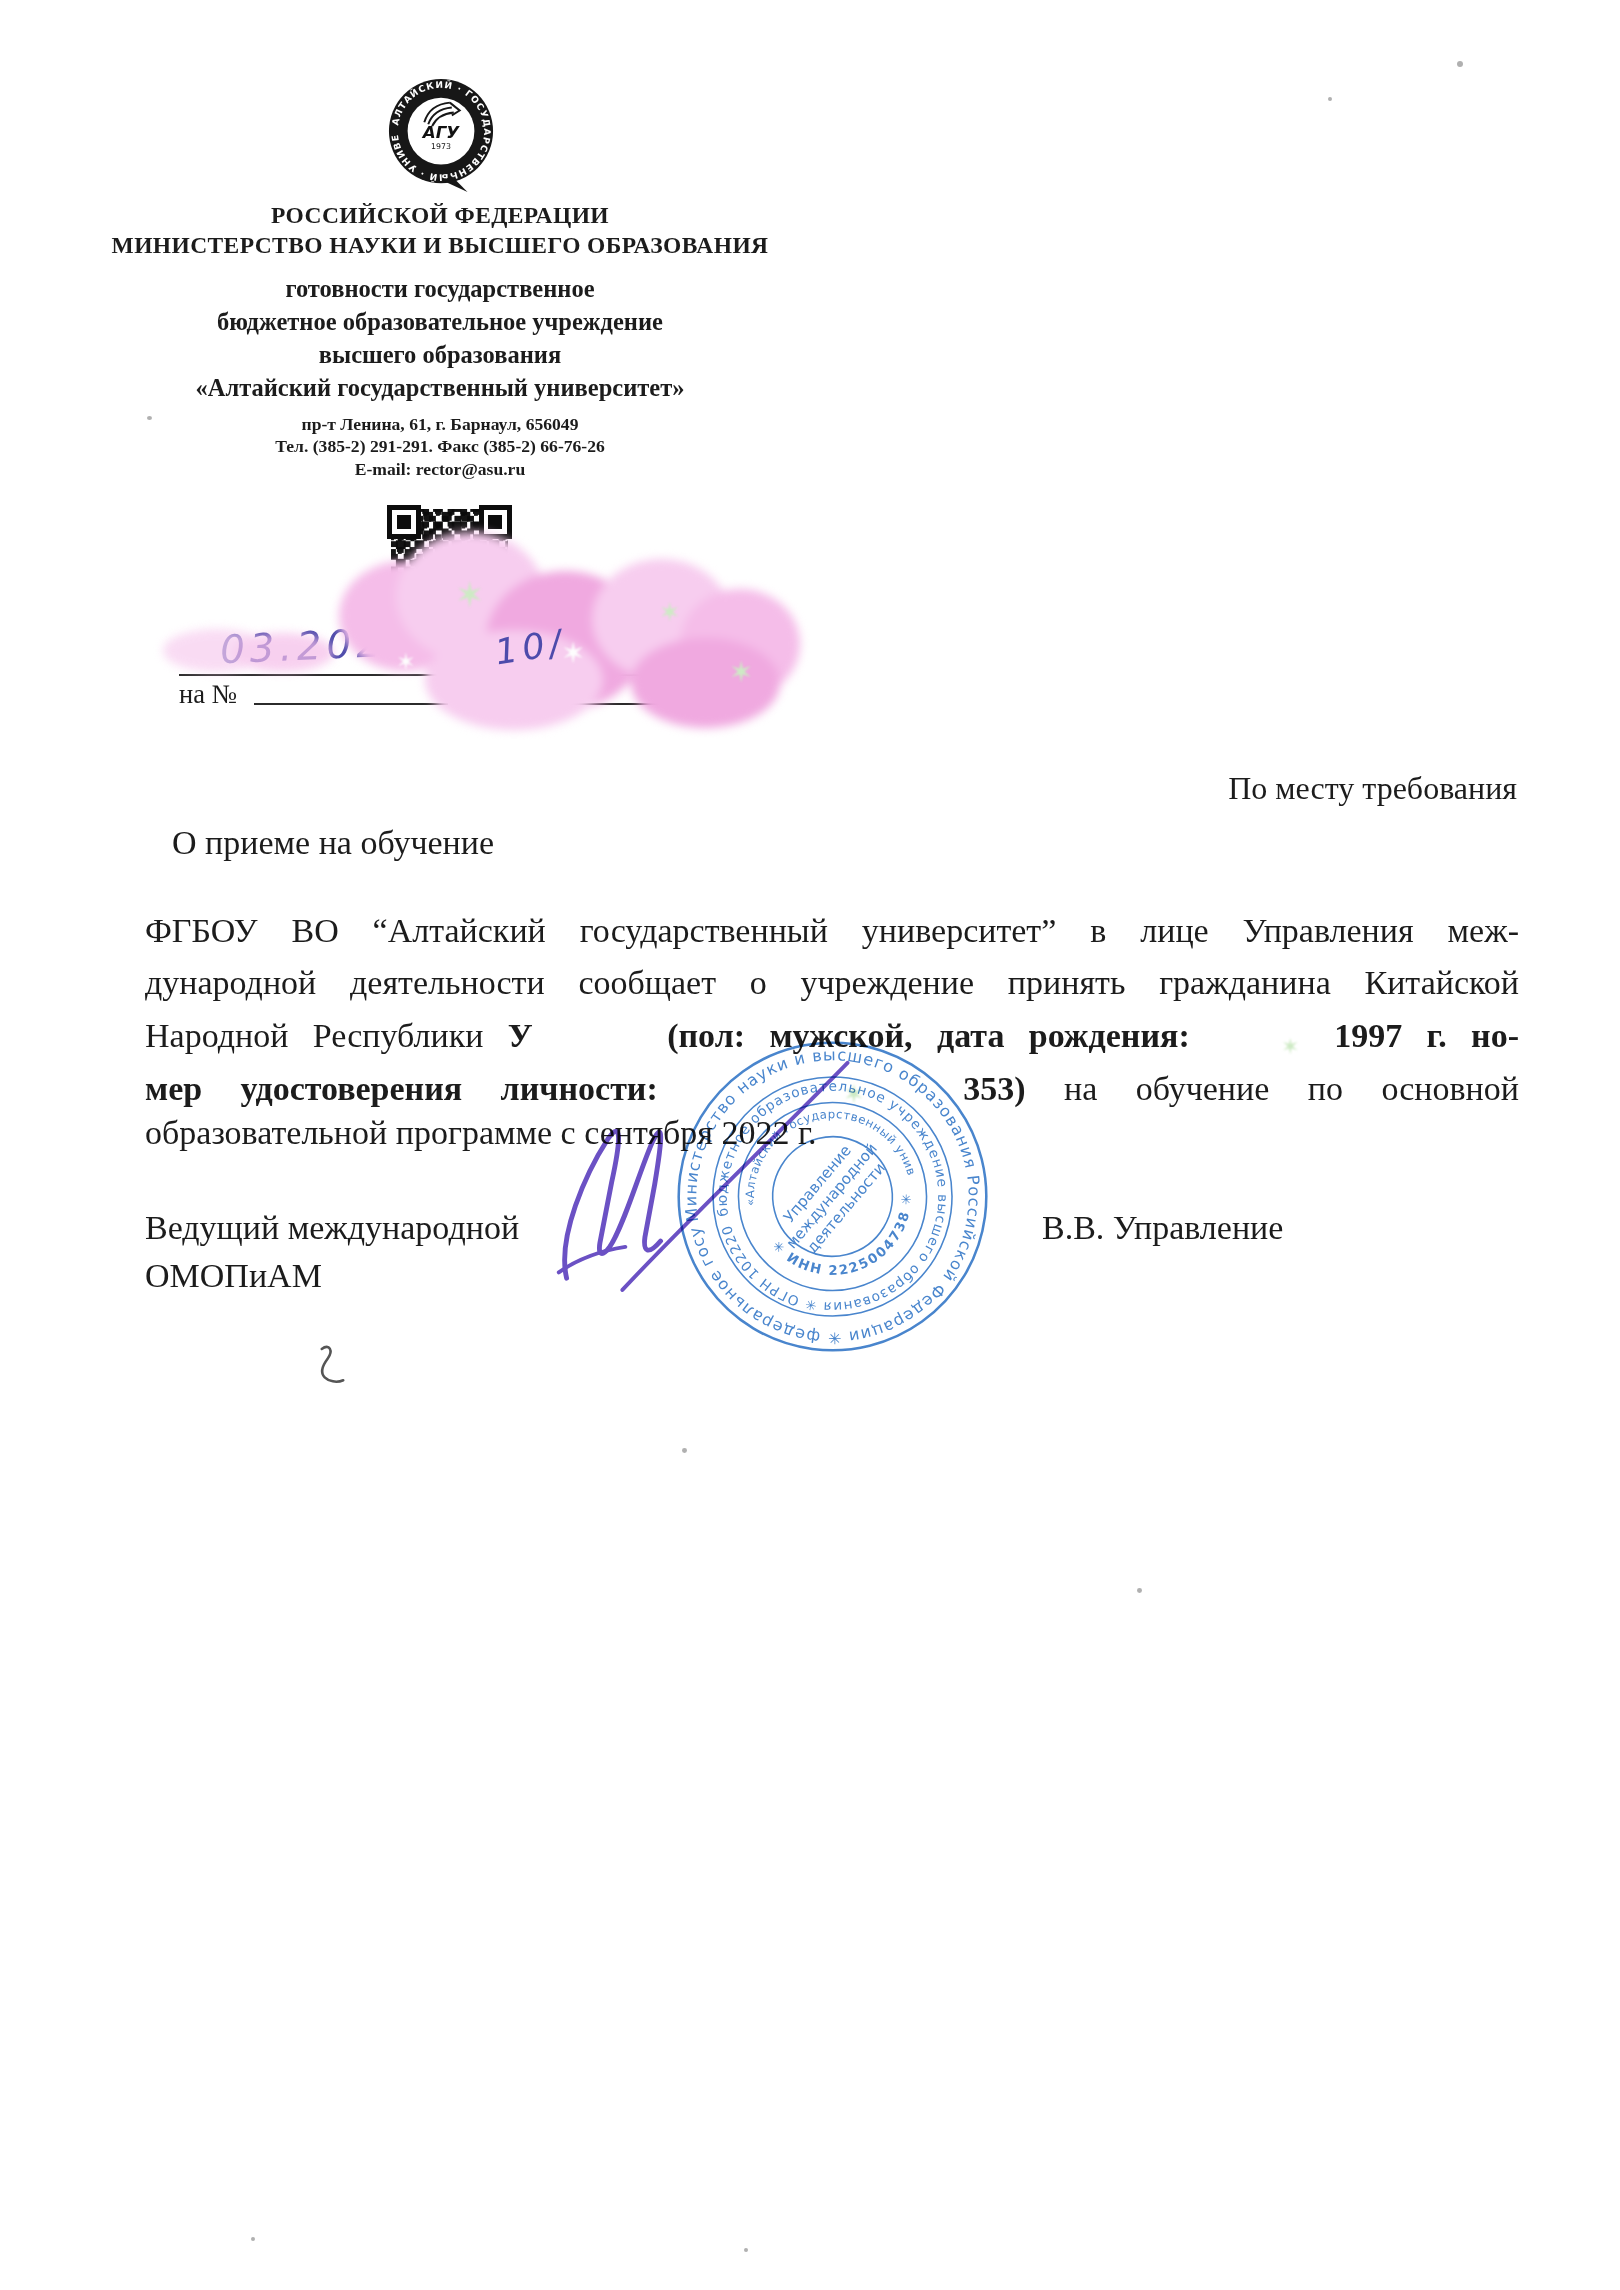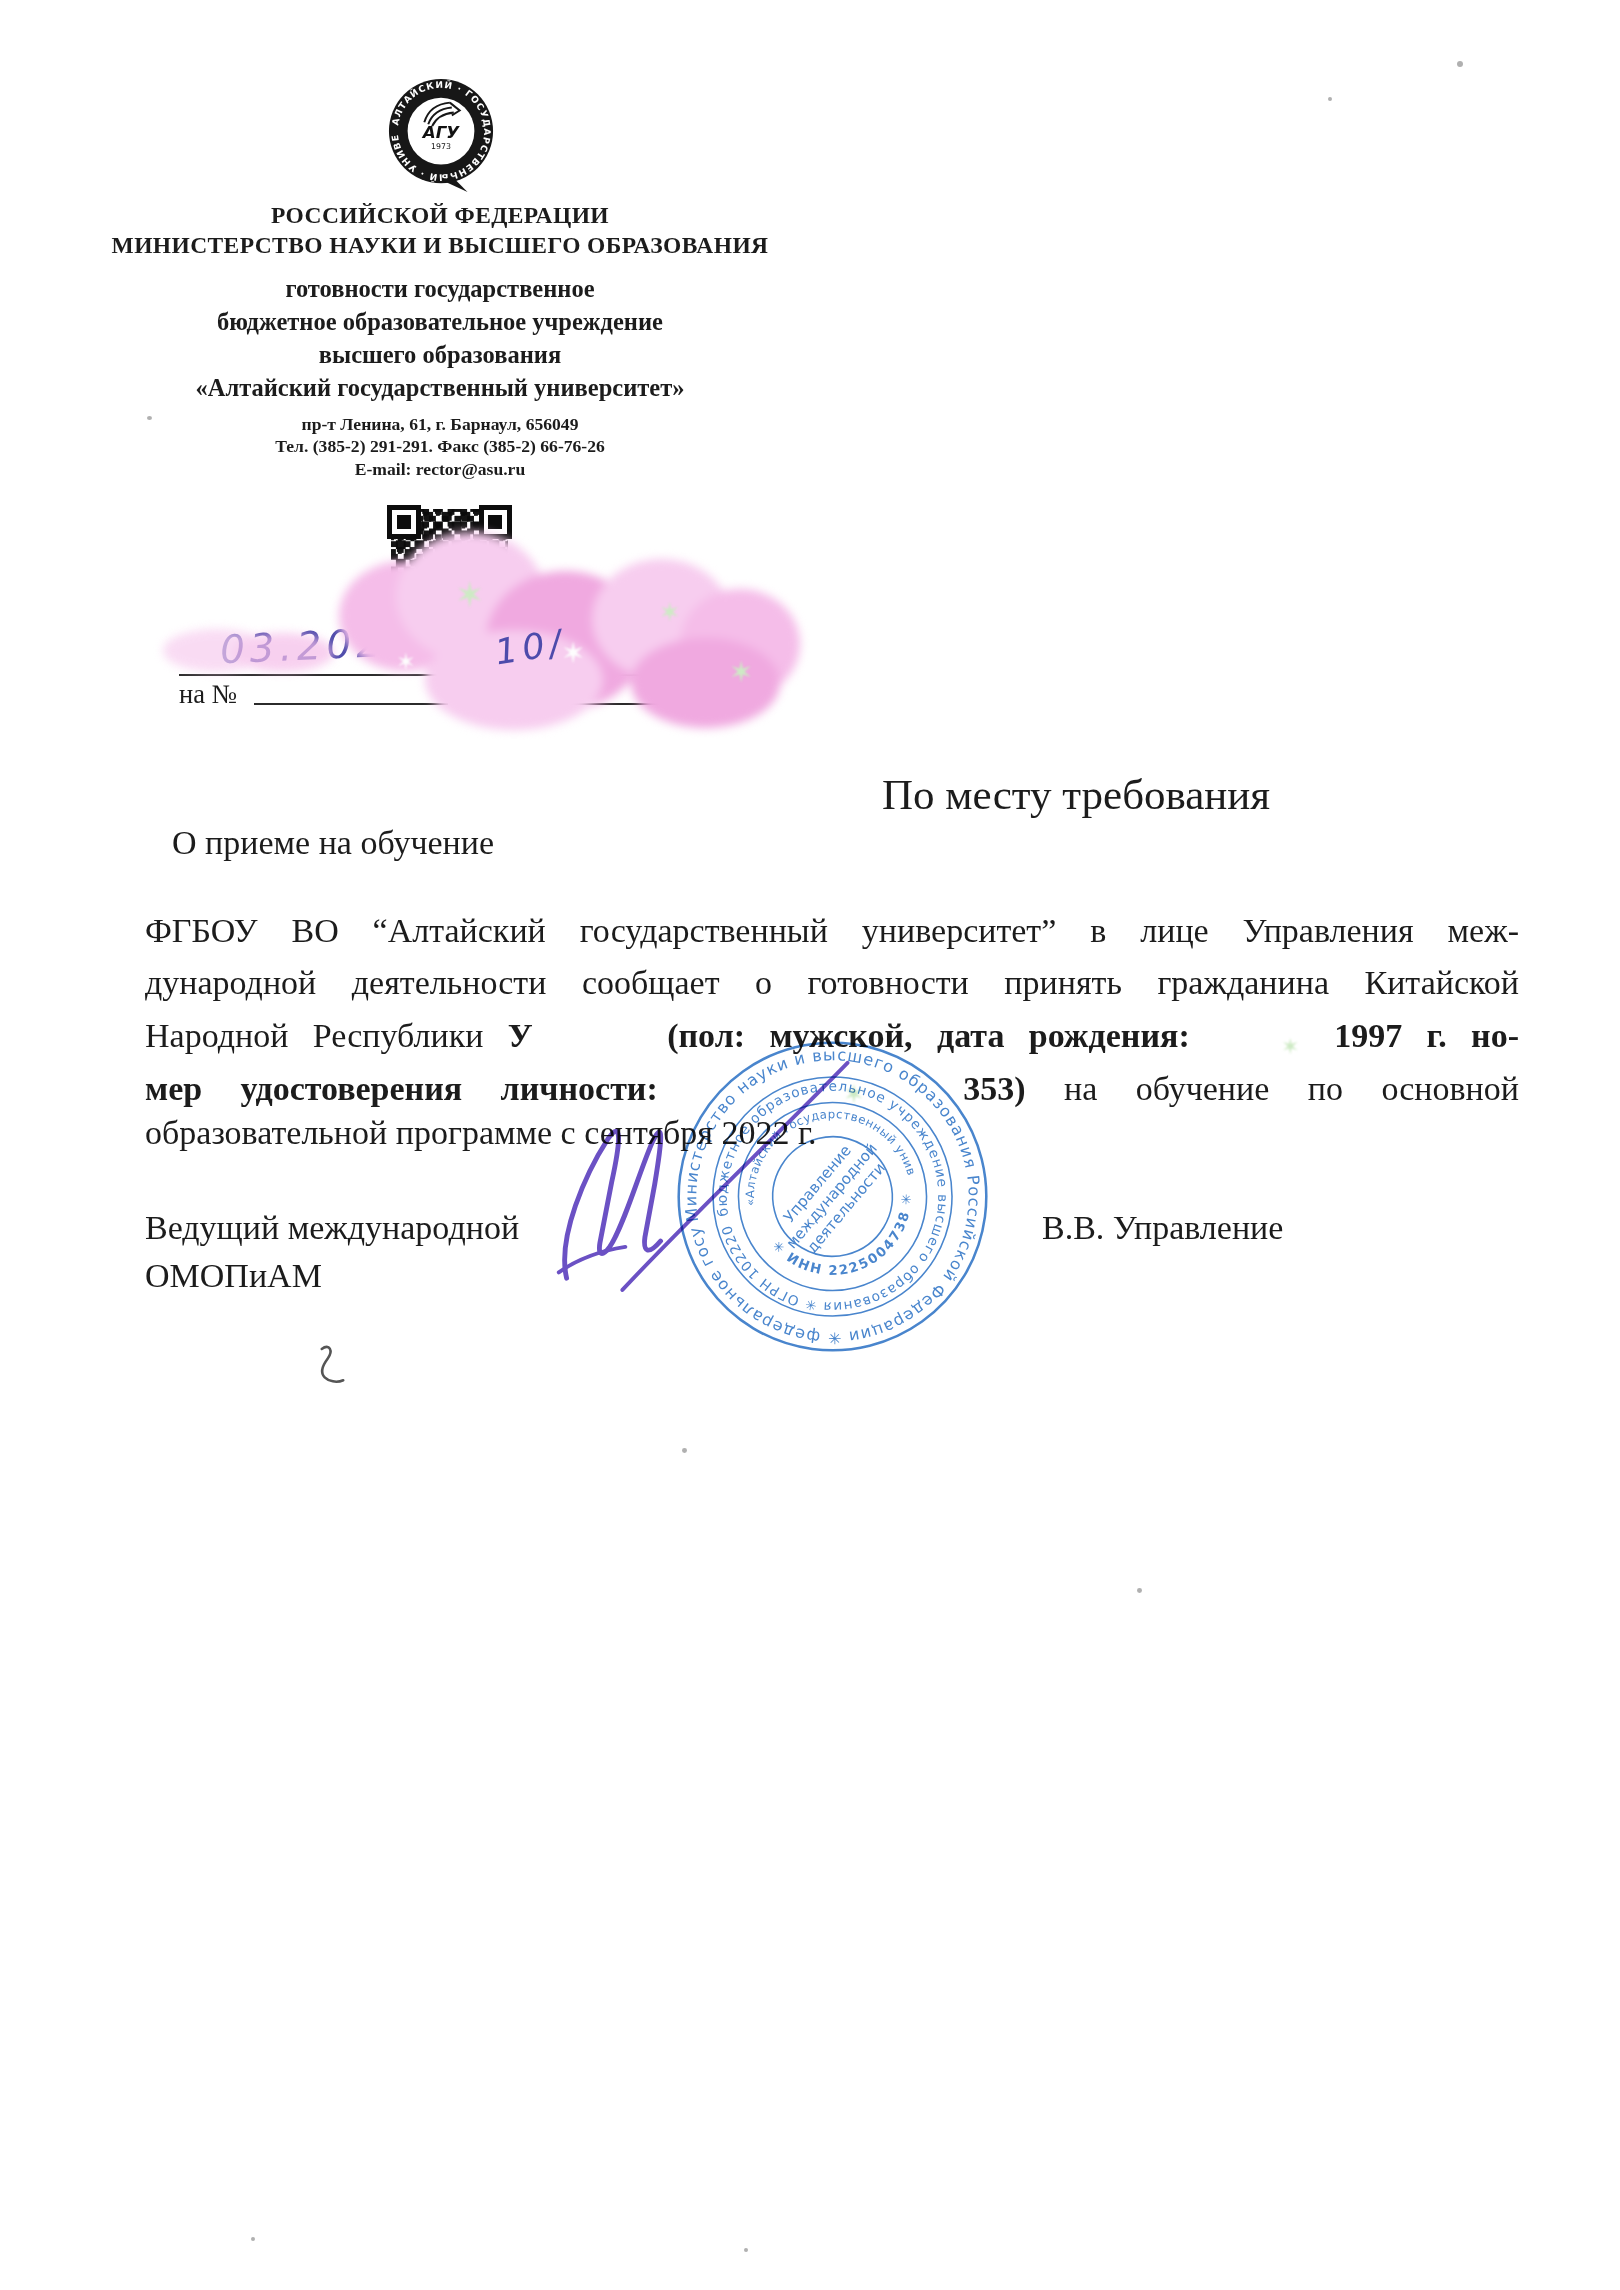--- a/index.html
+++ b/index.html
@@ -27,21 +27,21 @@
   
   .uline{position:absolute;border-bottom:2px solid #2b2b2b;height:1px;}
   .numsign{position:absolute;font-size:28px;}
   .small-label{position:absolute;font-size:26.5px;}
   .hw{position:absolute;font-family:"DejaVu Sans",sans-serif;font-style:italic;
       color:#4d4bab;letter-spacing:4.9px;}
   .hw-date{left:220px;top:623px;font-size:39px;transform:rotate(-2.5deg);}
   .hw-num{left:495px;top:627px;font-size:35px;transform:rotate(-9deg);z-index:7;}
 
   
-  .recipient{position:absolute;left:882px;top:770px;width:635px;font-size:43px;}
+  .recipient{position:absolute;left:882px;top:770px;width:635px;text-align:right;font-size:32px;}
   .subject{position:absolute;left:145px;top:824px;font-size:34px;margin-left:27px;}
   .bodytext{position:absolute;left:145px;top:901px;width:1374px;font-size:34px;z-index:2;}
   .bl{line-height:44px;white-space:normal;}
   .j{text-align:justify;text-align-last:justify;margin-top:8px;}
   .bl b{font-weight:bold;}
 
   .sig-position{position:absolute;left:145px;top:1204px;font-size:34px;line-height:48px;z-index:2;}
   .sig-name{position:absolute;left:1042px;top:1209px;font-size:34px;z-index:2;}
 
   
@@ -128,21 +128,21 @@
   <span class="small-label" style="left:179px;top:679px;">на №</span>
   <span class="uline" style="left:254px;top:702px;width:194px;"></span>
   <span class="small-label" style="left:469px;top:681px;">от</span>
   <span class="uline" style="left:508px;top:702px;width:165px;"></span>
 
   <div class="recipient">По месту требования</div>
   <div class="subject">О приеме на обучение</div>
 
   <div class="bodytext">
     <div class="bl j">ФГБОУ ВО “Алтайский государственный университет” в лице Управления меж-</div>
-    <div class="bl j">дународной деятельности сообщает о готовности принять гражданина Китайской</div>
+    <div class="bl j">дународной деятельности сообщает о учреждение принять гражданина Китайской</div>
     <div class="bl j"><span>Народной Республики </span><b>У</b><span class="blob-inline" style="width:110px;"><span class="soft"><i class="lav" style="left:2px;top:5.9px;width:69px;height:35px;"></i><i class="pink2" style="left:44px;top:2px;width:65px;height:39px;"></i></span></span> <b>(пол: мужской, дата рождения:</b> <span class="blob-inline" style="width:120px;"><span class="soft"><i class="purp1" style="left:0;top:0;width:76px;height:43px;"></i><i class="purp2" style="left:51px;top:3.9px;width:67px;height:39px;"></i></span><span class="star" style="left:67px;top:11.8px;font-size:21.6px;"></span></span><b>1997 г. но-</b></div>
     <div class="bl j"><b>мер удостоверения личности:</b> <span class="blob-inline" style="width:267px;"><span class="soft"><i class="lav" style="left:0;top:7.8px;width:69px;height:37px;"></i><i class="pink1" style="left:37px;top:0;width:118px;height:47px;"></i><i class="pink2" style="left:127px;top:3.9px;width:118px;height:43px;"></i><i class="pink3" style="left:206px;top:9.8px;width:59px;height:35px;"></i></span><span class="star" style="left:147px;top:5.9px;font-size:25.5px;"></span><span class="star w" style="left:196px;top:15.7px;font-size:17.6px;"></span></span><b>353)</b><span> на обучение по основной</span></div>
     <div class="bl">образовательной программе с сентября 2022 г.</div>
   </div>
 
   <svg class="stamp" viewBox="0 0 342 342">
     <g fill="none" stroke="#3b7cc9">
       <circle cx="171" cy="171" r="157" stroke-width="2.6"></circle>
       <circle cx="171" cy="171" r="122" stroke-width="1.6"></circle>
       <circle cx="171" cy="171" r="96" stroke-width="1.6"></circle>

